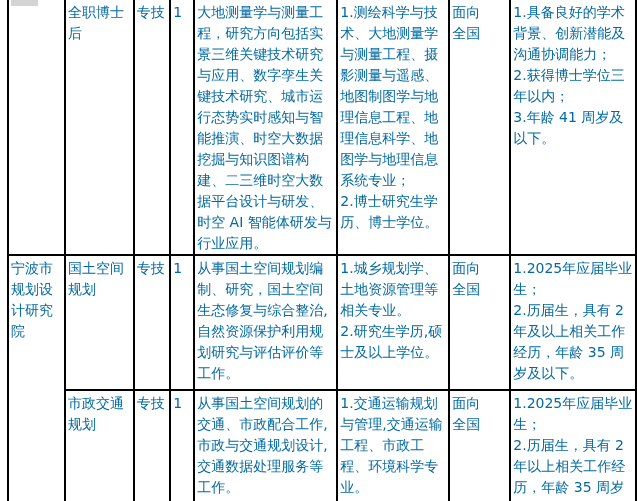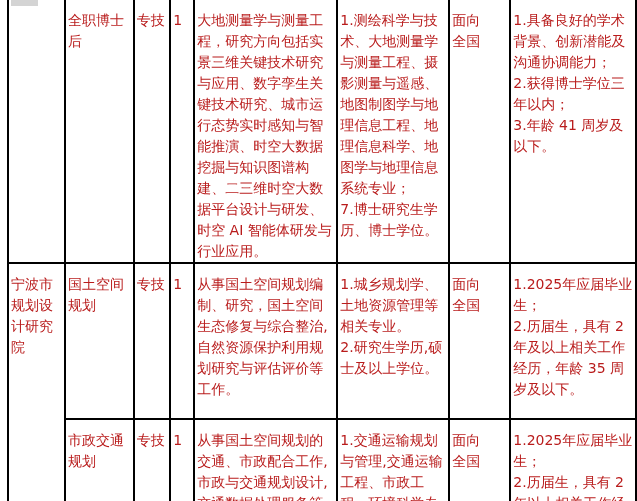--- a/index.html
+++ b/index.html
@@ -10,28 +10,28 @@
   .artifact {
     position:absolute; left:11px; top:0; width:27px; height:6px;
   }
   table.recruit {
     position:absolute; left:7px; top:0;
     border-collapse:collapse; table-layout:fixed;
   }
   table.recruit td {
     border:2px solid #000000;
     vertical-align:top;
-    padding:10px 2px 0 2px;
-    font-size:14px; line-height:21px; color:#b91c1c;
+    padding:2px 2px 0 2px;
+    font-size:14px; line-height:21px; color:#0369a1;
     word-break:break-all; white-space:pre-wrap;
     overflow:hidden;
   }
   tr.row-top td { border-top:none; }
   tr.row-top { height:233px; }
-  tr.row-mid { height:156px;margin-top:8px; }
+  tr.row-mid { height:135px;margin-top:8px; }
   tr.row-bot { height:126px; }
   td.c1 { padding-left:1px; padding-right:0; }
   td.c4 { padding-left:3px; }
 </style>
 </head>
 <body>
 
 <div class="screen">
 
   <div class="artifact" style="background:#d4d4d4;"></div>
@@ -48,21 +48,21 @@
         <col style="width:128px">
     </colgroup>
     <tbody>
       <tr class="row-top">
         <td class="c1"></td>
         <td class="c2">全职博士后</td>
         <td class="c3">专技</td>
         <td class="c4">1</td>
         <td class="c5">大地测量学与测量工程，研究方向包括实景三维关键技术研究与应用、数字孪生关键技术研究、城市运行态势实时感知与智能推演、时空大数据挖掘与知识图谱构建、二三维时空大数据平台设计与研发、时空 AI 智能体研发与行业应用。</td>
         <td class="c6">1.测绘科学与技术、大地测量学与测量工程、摄影测量与遥感、地图制图学与地理信息工程、地理信息科学、地图学与地理信息系统专业；
-7.博士研究生学历、博士学位。</td>
+2.博士研究生学历、博士学位。</td>
         <td class="c7">面向
 全国</td>
         <td class="c8">1.具备良好的学术背景、创新潜能及沟通协调能力；
 2.获得博士学位三年以内；
 3.年龄 41 周岁及以下。</td>
       </tr>
       <tr class="row-mid">
         <td class="c1" rowspan="3">宁波市规划设计研究院</td>
         <td class="c2">国土空间规划</td>
         <td class="c3">专技</td>

